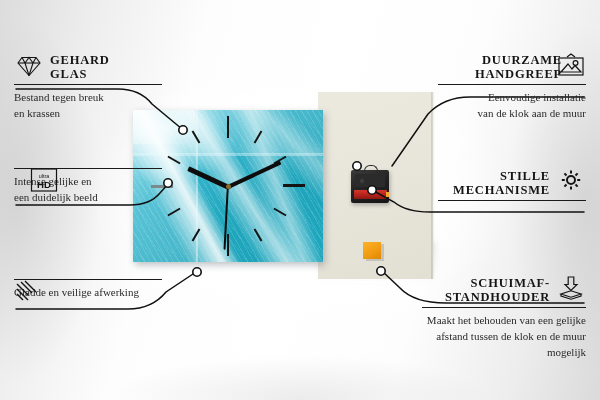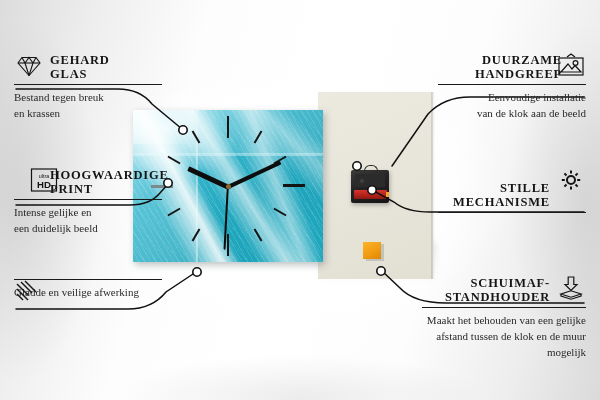--- a/index.html
+++ b/index.html
@@ -275,22 +275,20 @@
   </div>
 
   <div class="callout left" style="left:14px; top:165px; width:148px;">
     <div class="ico" style="left:16px; top:2px; width:28px; height:26px;">
       <svg viewBox="0 0 28 26">
         <rect x="1.5" y="2" width="25" height="22" fill="none" stroke="#141414" stroke-width="1.2"></rect>
         <text x="14" y="11" font-family="Liberation Sans, sans-serif" font-size="5.4" text-anchor="middle" fill="#141414">ultra</text>
         <text x="14" y="21" font-family="Liberation Sans, sans-serif" font-size="9.6" font-weight="bold" text-anchor="middle" fill="#141414">HD</text>
       </svg>
     </div>
-    <div class="ttl" style="margin-left:36px; padding-top:4px;">HOOGWAARDIGE
-PRINT</div>
     <div class="rule"></div>
     <div class="desc">Intense gelijke en
 een duidelijk beeld</div>
   </div>
 
   <div class="callout left" style="left:14px; top:276px; width:148px;">
     <div class="ico" style="left:0px; top:2px;">
       <svg viewBox="0 0 30 26">
         <g stroke="#141414" stroke-width="1.4" fill="none">
           <path d="M3,6 L14,17"></path>
@@ -313,35 +311,35 @@
           <rect x="3" y="5" width="24" height="17"></rect>
           <path d="M5,19 L12,11 L16,16 L19,12.5 L25,19 Z"></path>
           <circle cx="19.5" cy="10" r="2.4"></circle>
         </g>
       </svg>
     </div>
     <div class="ttl" style="margin-right:24px; padding-top:4px;">DUURZAME
 HANDGREEP</div>
     <div class="rule"></div>
     <div class="desc">Eenvoudige installatie
-van de klok aan de beeld</div>
+van de klok aan de muur</div>
   </div>
 
   <div class="callout right" style="left:438px; top:166px; width:148px;">
     <div class="ico" style="right:0px; left:auto; top:1px;">
       <svg viewBox="0 0 30 26">
         <g fill="none" stroke="#141414" stroke-width="2">
           <circle cx="15" cy="13" r="4"></circle>
           <path d="M15,3.5 L15,6.5 M15,19.5 L15,22.5 M5.8,13 L8.8,13 M21.2,13 L24.2,13
                    M8.4,6.4 L10.5,8.5 M19.5,17.5 L21.6,19.6
                    M21.6,6.4 L19.5,8.5 M10.5,17.5 L8.4,19.6"></path>
         </g>
       </svg>
     </div>
-    <div class="ttl" style="margin-right:36px; padding-top:4px;margin-top:12px;">STILLE
+    <div class="ttl" style="margin-right:36px; padding-top:4px;">STILLE
 MECHANISME</div>
     <div class="rule"></div>
   </div>
 
   <div class="callout right" style="left:422px; top:274px; width:164px;font-family:Liberation Serif, serif;">
     <div class="ico" style="right:0px; left:auto; top:1px;">
       <svg viewBox="0 0 30 26">
         <g fill="none" stroke="#141414" stroke-width="1.2">
           <path d="M12.2,2 L12.2,9.5 L9,9.5 L15,15.5 L21,9.5 L17.8,9.5 L17.8,2 Z"></path>
           <path d="M15,15.8 L5,19 L15,22.2 L25,19 Z"></path>

